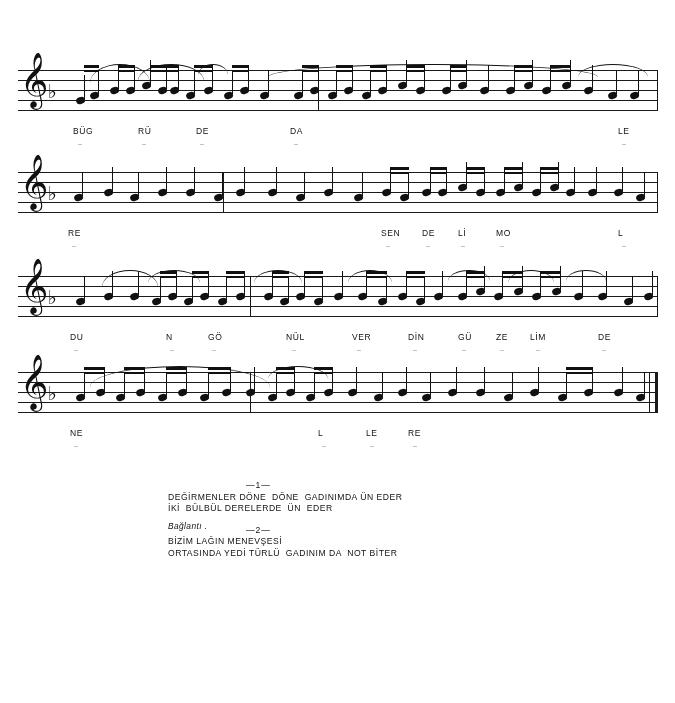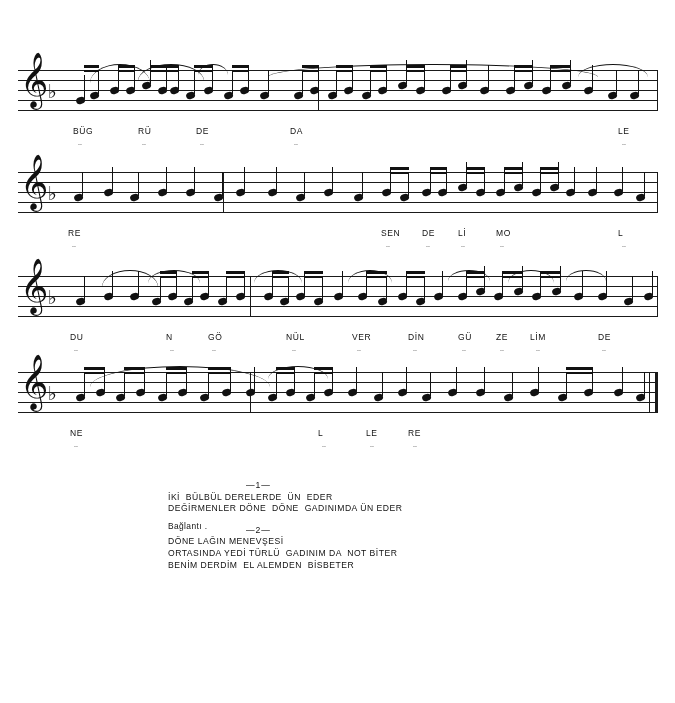--- a/index.html
+++ b/index.html
@@ -160,20 +160,21 @@
     text-align: left;
     padding-left: 78px;
     font-size: 8.6px;
     letter-spacing: 1px;
   }
   .v-line { white-space: pre; }
   .refrain-label {
     position: absolute;
     font-size: 8.4px;
     letter-spacing: 0.4px;
+    font-style: italic;
   }
   .verse-block { position: relative; }
   .spacer { height: 10px; }
 </style>
 </head>
 <body>
 
 <div class="page">
 
 
@@ -597,31 +598,30 @@
       <div class="beam" style="left: 548px; top: -5px; width: 27px;"></div>
       <div class="beam" style="left: 548px; top: 0px; width: 27px; height: 1.8px;"></div>
       <div class="slur" style="left: 72px; width: 180px; top: -6px; height: 20px;"></div>
       <div class="slur" style="left: 250px; width: 60px; top: -6px; height: 12px;"></div>
     </div>
 
   <div class="verses">
 
     <div class="verse-block">
       <div class="verse-num">—1—</div>
+      <div class="v-line">DEĞİRMENLER DÖNE  DÖNE  GADINIMDA ÜN EDER</div>
       <div class="v-line">İKİ  BÜLBÜL DERELERDE  ÜN  EDER</div>
-      <div class="v-line">DEĞİRMENLER DÖNE  DÖNE  GADINIMDA ÜN EDER</div>
       <div style="position:relative;">
         <span class="refrain-label" style="left:0px; top:6px;">Bağlantı .</span>
       </div>
     </div>
 
     <div class="spacer"></div>
 
     <div class="verse-block">
       <div class="verse-num">—2—</div>
-      <div class="v-line">DÖNE LAĞIN MENEVŞESİ</div>
+      <div class="v-line">BİZİM LAĞIN MENEVŞESİ</div>
       <div class="v-line">ORTASINDA YEDİ TÜRLÜ  GADINIM DA  NOT BİTER</div>
-      <div class="v-line">BENİM DERDİM  EL ALEMDEN  BİSBETER</div>
     </div>
 
   </div>
 
 </div>
 
 </body></html>

